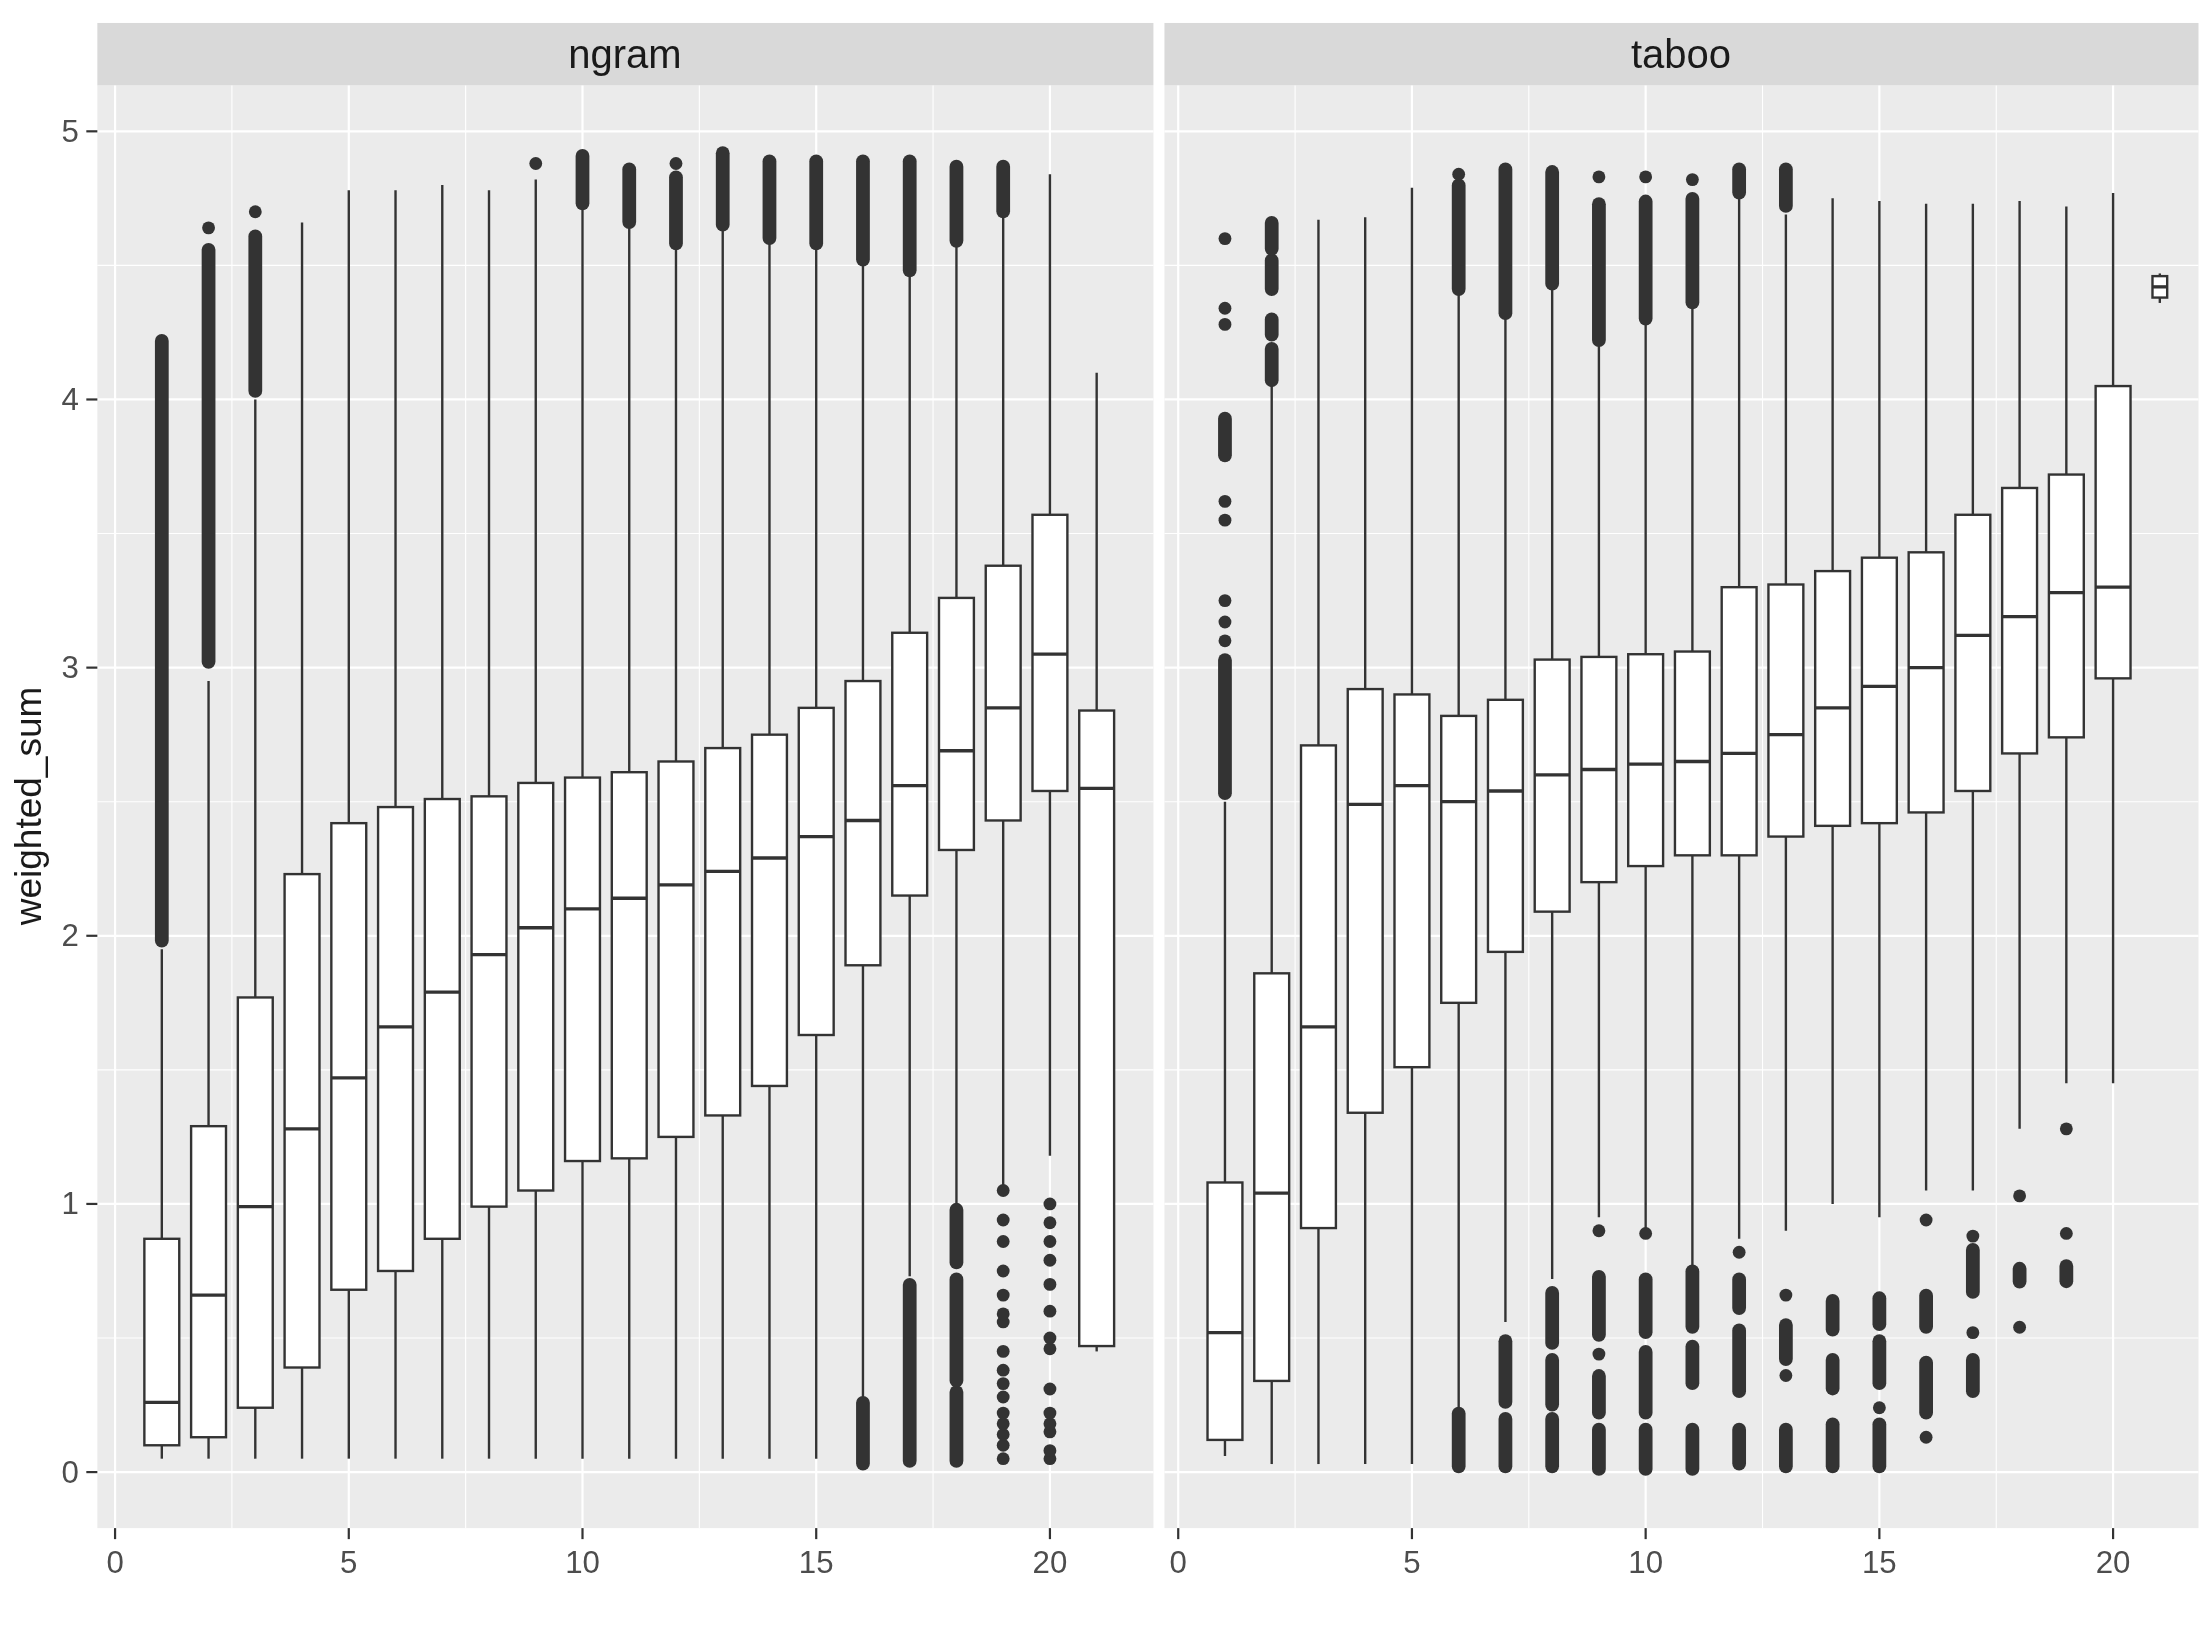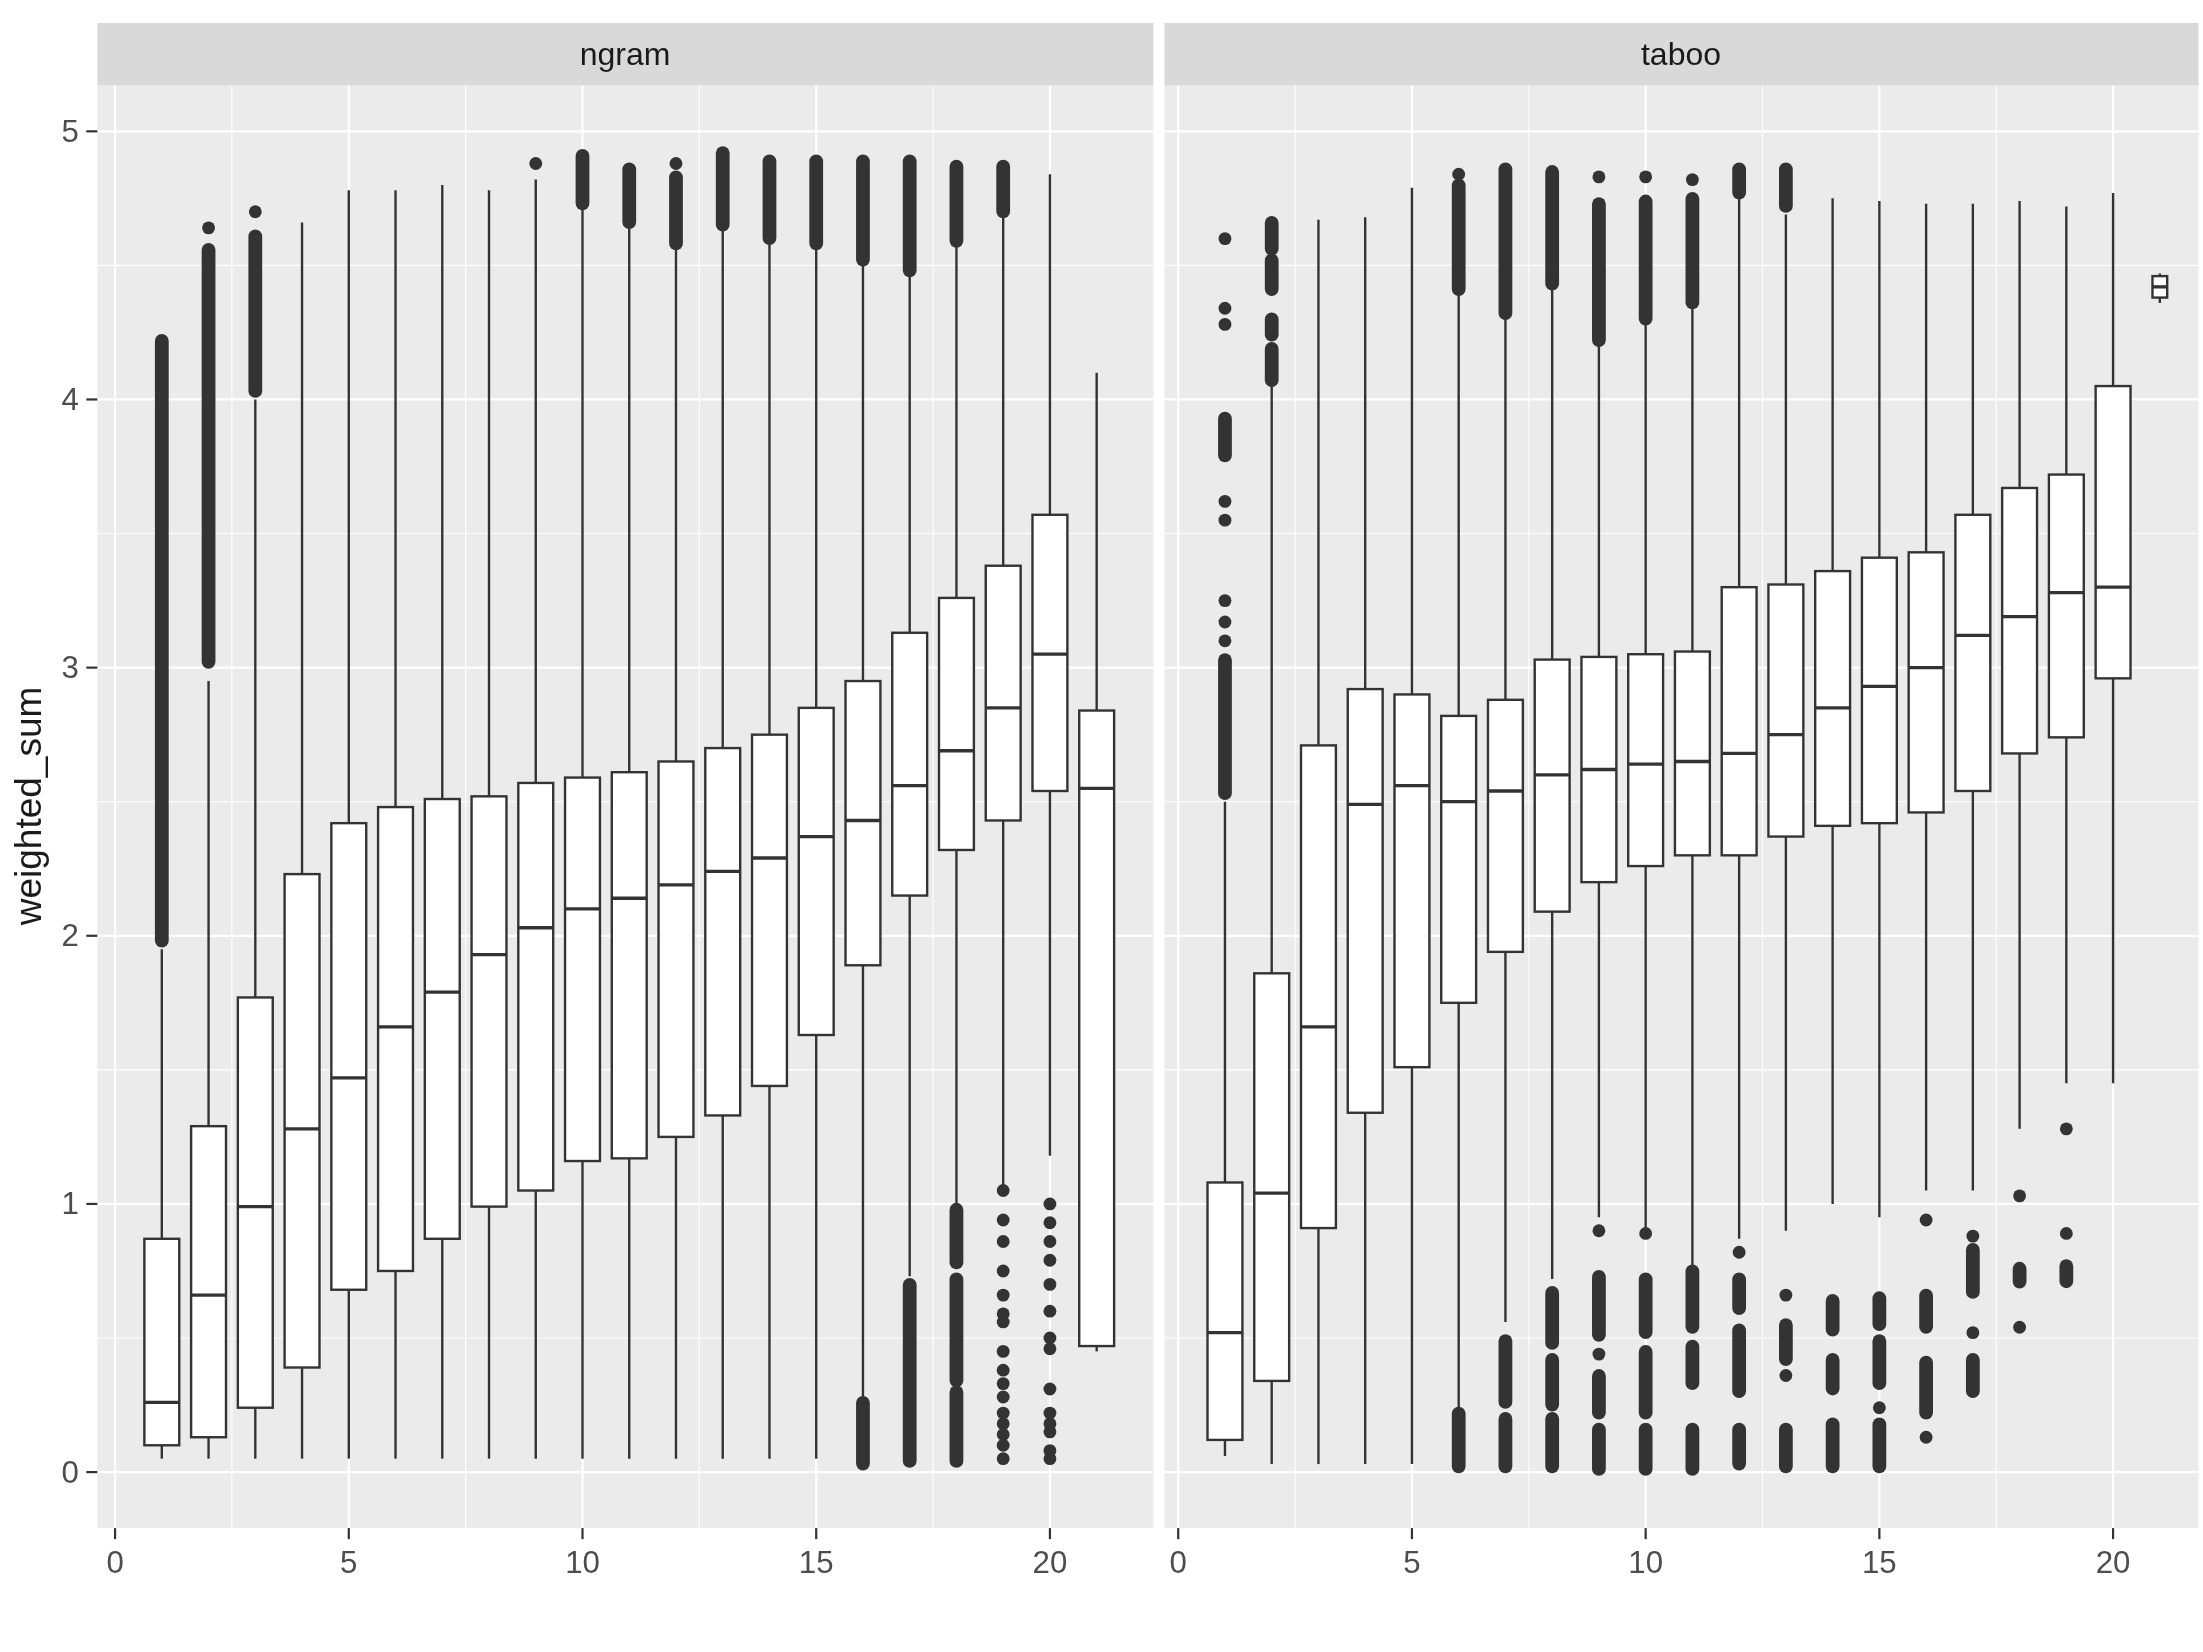--- a/index.html
+++ b/index.html
@@ -1,21 +1,21 @@
 <!DOCTYPE html>
 <html style="font-size:14.7px"><head>
 <meta charset="utf-8">
 <style>
   html,body{margin:0;padding:0;background:#ffffff;}
   .figure{position:relative;width:2204px;height:1653px;background:#ffffff;
           font-family:"Liberation Sans",sans-serif;overflow:hidden;}
   .figure svg{position:absolute;left:0;top:0;}
   .strip{position:absolute;top:23px;height:62px;display:flex;align-items:center;
          justify-content:center;background:transparent;}
-  .strip span{font-size:32px;color:#1a1a1a;}
+  .strip span{font-size:40px;color:#1a1a1a;}
   .strip1{left:97px;width:1056px;}
   .strip2{left:1164px;width:1034px;}
   .x-title{position:absolute;left:97px;width:2101px;top:1587px;text-align:center;
            font-size:37px;color:#1a1a1a;}
   .y-title{position:absolute;left:-156px;top:786px;width:367px;height:40px;
            text-align:center;font-size:37px;color:#1a1a1a;transform:rotate(-90deg);}
 </style>
 </head>
 <body>
 

